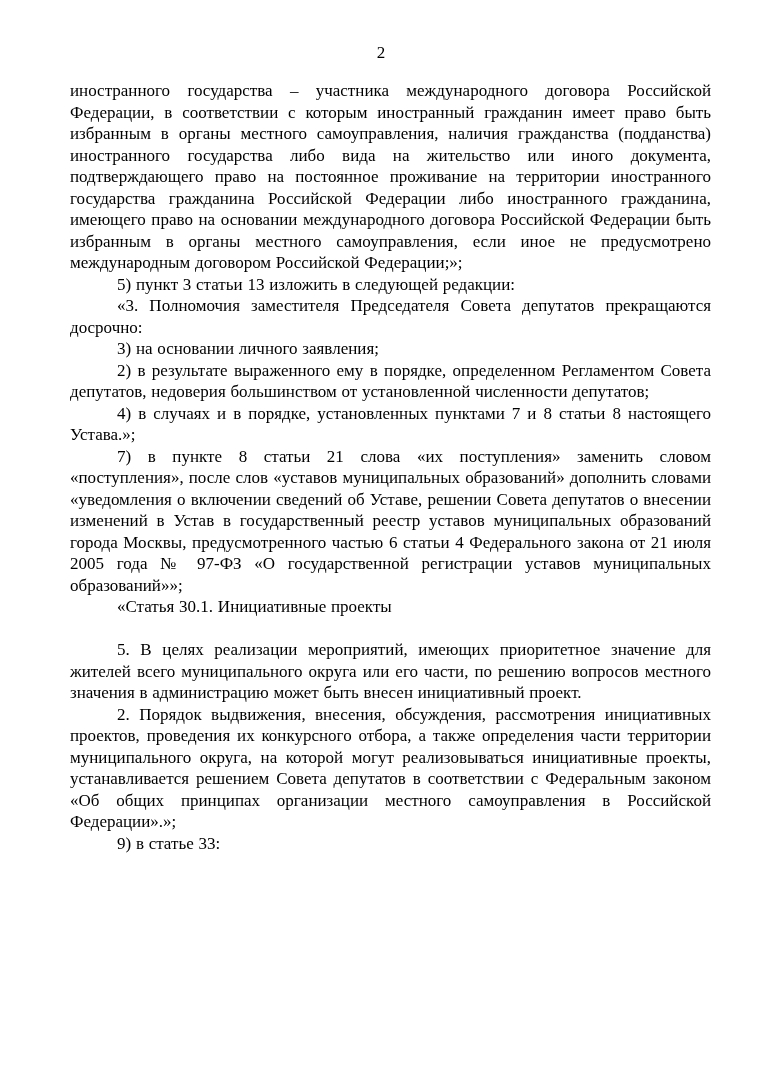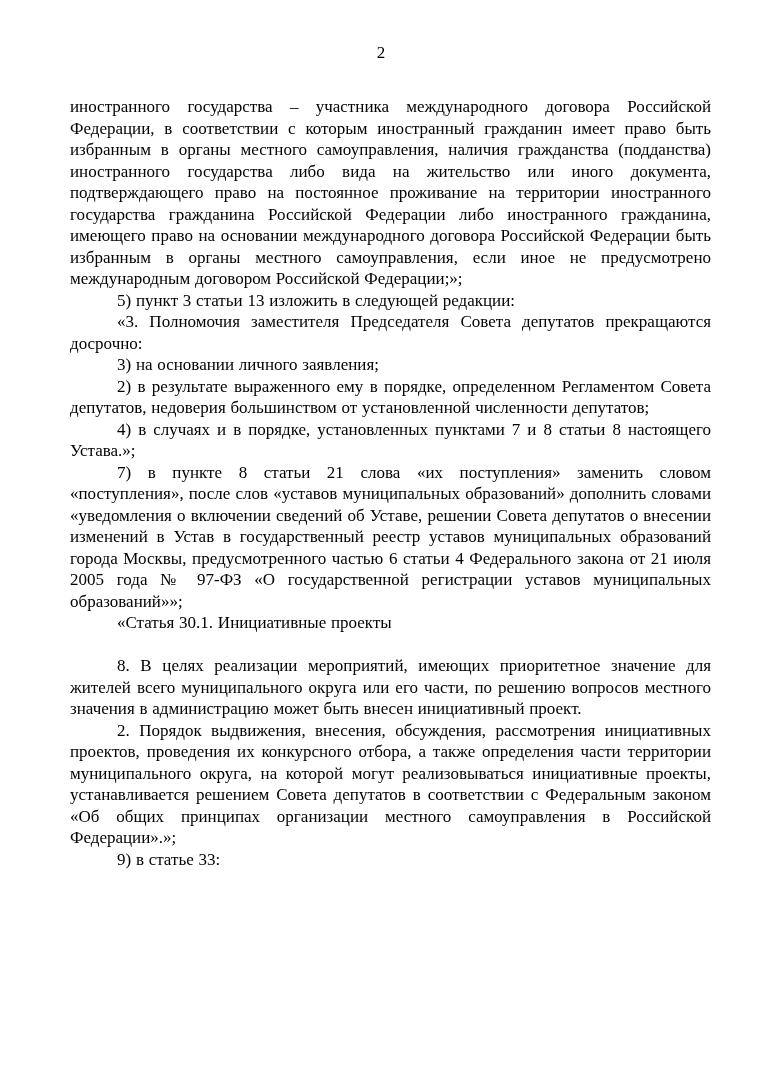--- a/index.html
+++ b/index.html
@@ -21,21 +21,21 @@
     top: 42px;
     left: 0;
     right: 0;
     text-align: center;
     font-size: 17px;
     line-height: 21px;
   }
   .content {
     position: absolute;
     left: 70px;
-    top: 96px;
+    top: 80px;
     width: 641px;
     font-size: 17px;
     line-height: 21.5px;
     text-align: justify;
     word-spacing: 0.5px;
   }
   .content p {
     margin: 0;
     padding: 0;
     text-indent: 47px;
@@ -58,17 +58,17 @@
 
   <div class="content">
     <p class="continuation">иностранного государства – участника международного договора Российской Федерации, в соответствии с которым иностранный гражданин имеет право быть избранным в органы местного самоуправления, наличия гражданства (подданства) иностранного государства либо вида на жительство или иного документа, подтверждающего право на постоянное проживание на территории иностранного государства гражданина Российской Федерации либо иностранного гражданина, имеющего право на основании международного договора Российской Федерации быть избранным в органы местного самоуправления, если иное не предусмотрено международным договором Российской Федерации;»;</p>
     <p>5) пункт 3 статьи 13 изложить в следующей редакции:</p>
     <p>«3. Полномочия заместителя Председателя Совета депутатов прекращаются досрочно:</p>
     <p>3) на основании личного заявления;</p>
     <p>2) в результате выраженного ему в порядке, определенном Регламентом Совета депутатов, недоверия большинством от установленной численности депутатов;</p>
     <p>4) в случаях и в порядке, установленных пунктами 7 и 8 статьи 8 настоящего Устава.»;</p>
     <p>7) в пункте 8 статьи 21 слова «их поступления» заменить словом «поступления», после слов «уставов муниципальных образований» дополнить словами «уведомления о включении сведений об Уставе, решении Совета депутатов о внесении изменений в Устав в государственный реестр уставов муниципальных образований города Москвы, предусмотренного частью 6 статьи 4 Федерального закона от 21 июля 2005 года № 97-ФЗ «О государственной регистрации уставов муниципальных образований»»;</p>
     <p><span>«</span><span class="bold">Статья 30.1. Инициативные проекты</span></p>
-    <p class="gap-above">8. В целях реализации мероприятий, имеющих приоритетное значение для жителей всего муниципального округа или его части, по решению вопросов местного значения в администрацию может быть внесен инициативный проект.</p>
+    <p class="gap-above">5. В целях реализации мероприятий, имеющих приоритетное значение для жителей всего муниципального округа или его части, по решению вопросов местного значения в администрацию может быть внесен инициативный проект.</p>
     <p>2. Порядок выдвижения, внесения, обсуждения, рассмотрения инициативных проектов, проведения их конкурсного отбора, а также определения части территории муниципального округа, на которой могут реализовываться инициативные проекты, устанавливается решением Совета депутатов в соответствии с Федеральным законом «Об общих принципах организации местного самоуправления в Российской Федерации».»;</p>
     <p>9) в статье 33:</p>
   </div>
 </div>
 
 </body></html>

